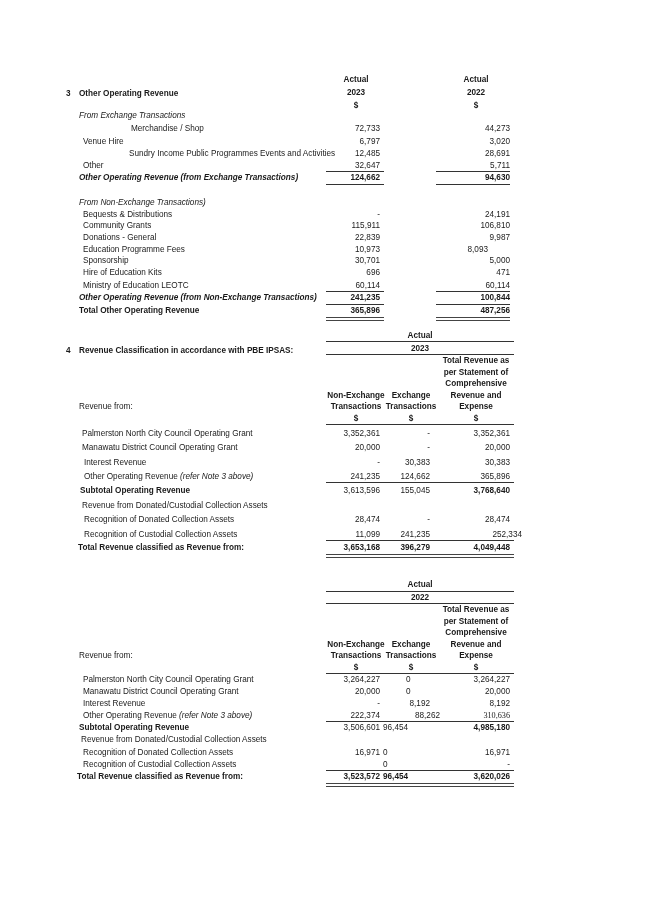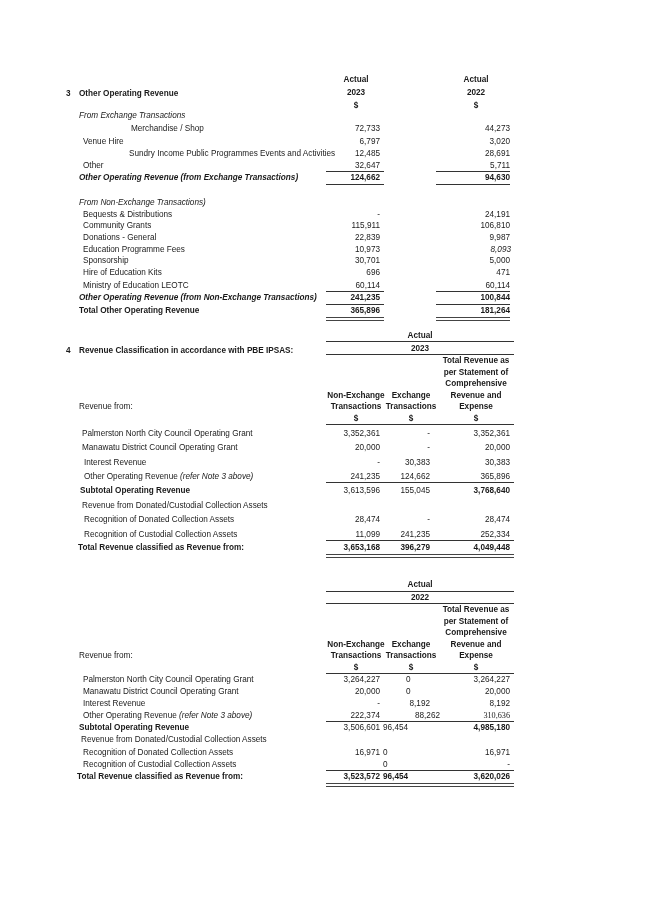--- a/index.html
+++ b/index.html
@@ -74,21 +74,21 @@
     <div class="abs r" style="left:430px;top:221px;width:80px;">106,810</div>
   </div>
   <div>
     <div class="abs" style="left:83px;top:233px;">Donations - General</div>
     <div class="abs r" style="left:300px;top:233px;width:80px;">22,839</div>
     <div class="abs r" style="left:430px;top:233px;width:80px;">9,987</div>
   </div>
   <div>
     <div class="abs" style="left:83px;top:245px;">Education Programme Fees</div>
     <div class="abs r" style="left:300px;top:245px;width:80px;">10,973</div>
-    <div class="abs r" style="left:431px;top:245px;width:80px;font-style:italic;">8,093</div>
+    <div class="abs r" style="left:408px;top:245px;width:80px;">8,093</div>
   </div>
   <div>
     <div class="abs" style="left:83px;top:256px;">Sponsorship</div>
     <div class="abs r" style="left:300px;top:256px;width:80px;">30,701</div>
     <div class="abs r" style="left:430px;top:256px;width:80px;">5,000</div>
   </div>
   <div>
     <div class="abs" style="left:83px;top:268px;">Hire of Education Kits</div>
     <div class="abs r" style="left:300px;top:268px;width:80px;">696</div>
     <div class="abs r" style="left:430px;top:268px;width:80px;">471</div>
@@ -103,21 +103,21 @@
   <div>
     <div class="abs b i" style="left:79px;top:293px;">Other Operating Revenue (from Non-Exchange Transactions)</div>
     <div class="abs b r" style="left:300px;top:293px;width:80px;">241,235</div>
     <div class="abs b r" style="left:430px;top:293px;width:80px;">100,844</div>
   </div>
   <div class="line" style="left:326px;top:304px;width:58px;"></div>
   <div class="line" style="left:436px;top:304px;width:74px;"></div>
   <div>
     <div class="abs b" style="left:79px;top:306px;">Total Other Operating Revenue</div>
     <div class="abs b r" style="left:300px;top:306px;width:80px;">365,896</div>
-    <div class="abs b r" style="left:430px;top:306px;width:80px;">181,264</div>
+    <div class="abs b r" style="left:430px;top:306px;width:80px;">487,256</div>
   </div>
   <div class="dline" style="left:326px;top:317px;width:58px;"></div>
   <div class="dline" style="left:436px;top:317px;width:74px;"></div>
 </div>
 
 <div class="abs b" style="left:66px;top:346px;">4</div>
 <div class="abs b" style="left:79px;top:346px;">Revenue  Classification in accordance with PBE IPSAS:</div>
 
 <div>
   <div class="line" style="left:326px;top:341px;width:188px;"></div>
@@ -181,21 +181,21 @@
   <div>
     <div class="abs" style="left:84px;top:515px;">Recognition of Donated Collection Assets</div>
     <div class="abs r" style="left:300px;top:515px;width:80px;">28,474</div>
     <div class="abs r" style="left:350px;top:515px;width:80px;">-</div>
     <div class="abs r" style="left:430px;top:515px;width:80px;">28,474</div>
   </div>
   <div>
     <div class="abs" style="left:84px;top:530px;">Recognition of Custodial Collection Assets</div>
     <div class="abs r" style="left:300px;top:530px;width:80px;">11,099</div>
     <div class="abs r" style="left:350px;top:530px;width:80px;">241,235</div>
-    <div class="abs r" style="left:430px;top:530px;width:80px;">252,334</div>
+    <div class="abs r" style="left:430px;top:530px;width:80px;padding-left:12px;">252,334</div>
   </div>
   <div class="line" style="left:326px;top:540px;width:188px;"></div>
   <div>
     <div class="abs b" style="left:78px;top:543px;">Total Revenue classified as Revenue from:</div>
     <div class="abs b r" style="left:300px;top:543px;width:80px;">3,653,168</div>
     <div class="abs b r" style="left:350px;top:543px;width:80px;">396,279</div>
     <div class="abs b r" style="left:430px;top:543px;width:80px;">4,049,448</div>
   </div>
   <div class="dline" style="left:326px;top:554px;width:188px;"></div>
 </div>

